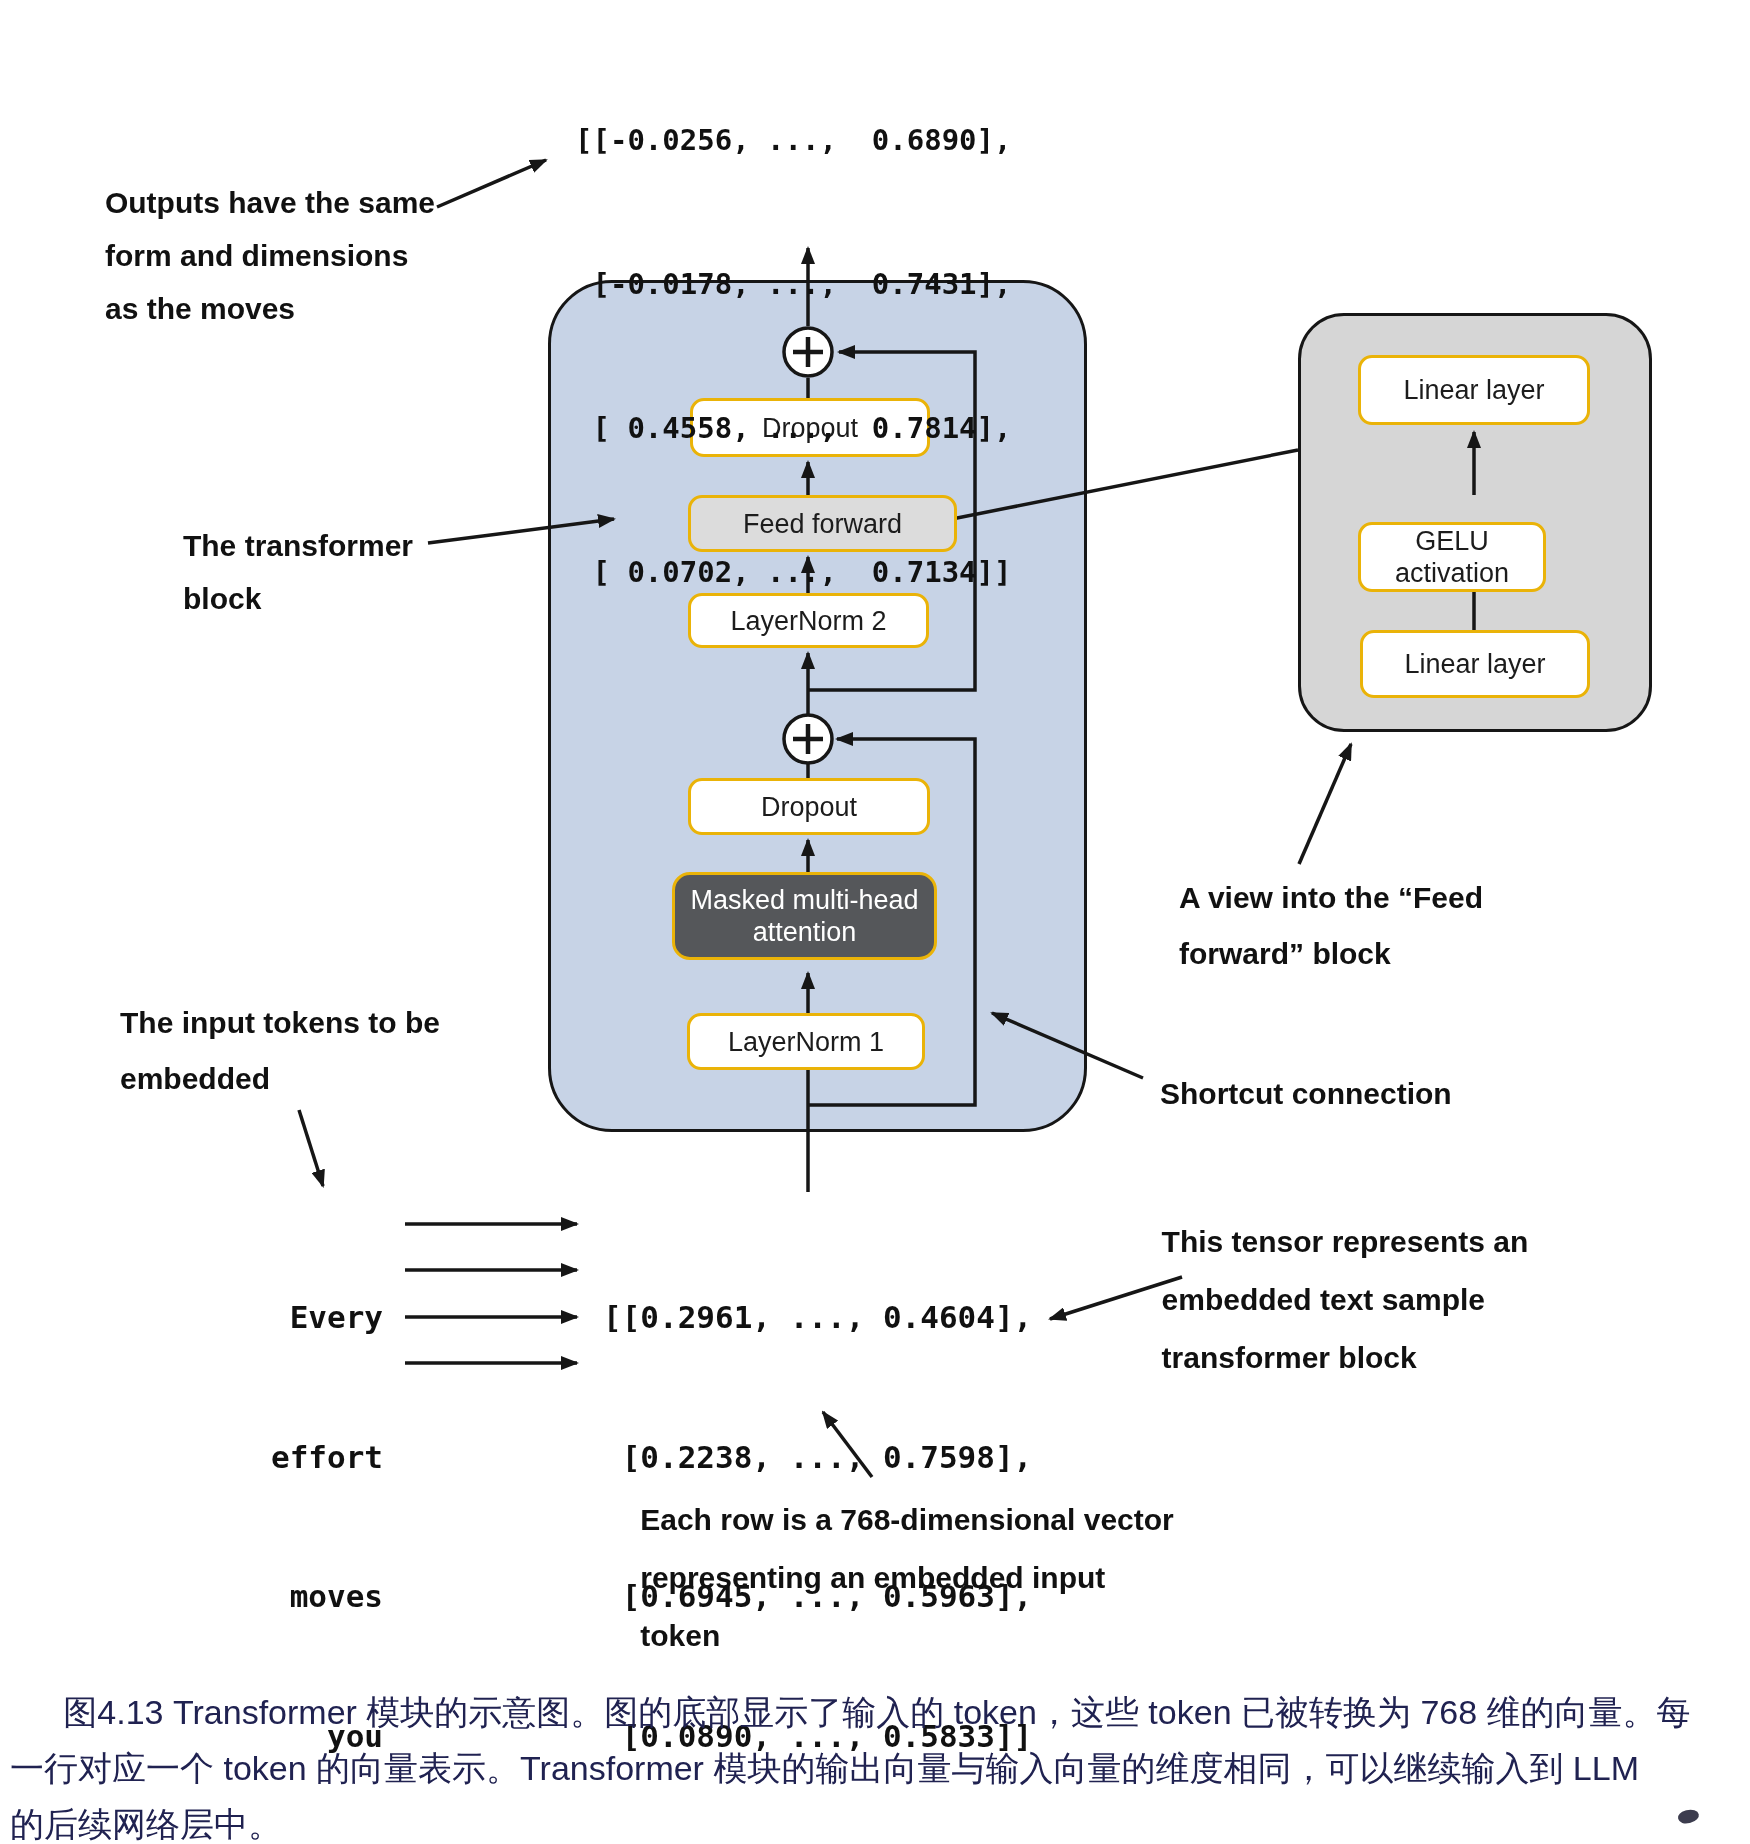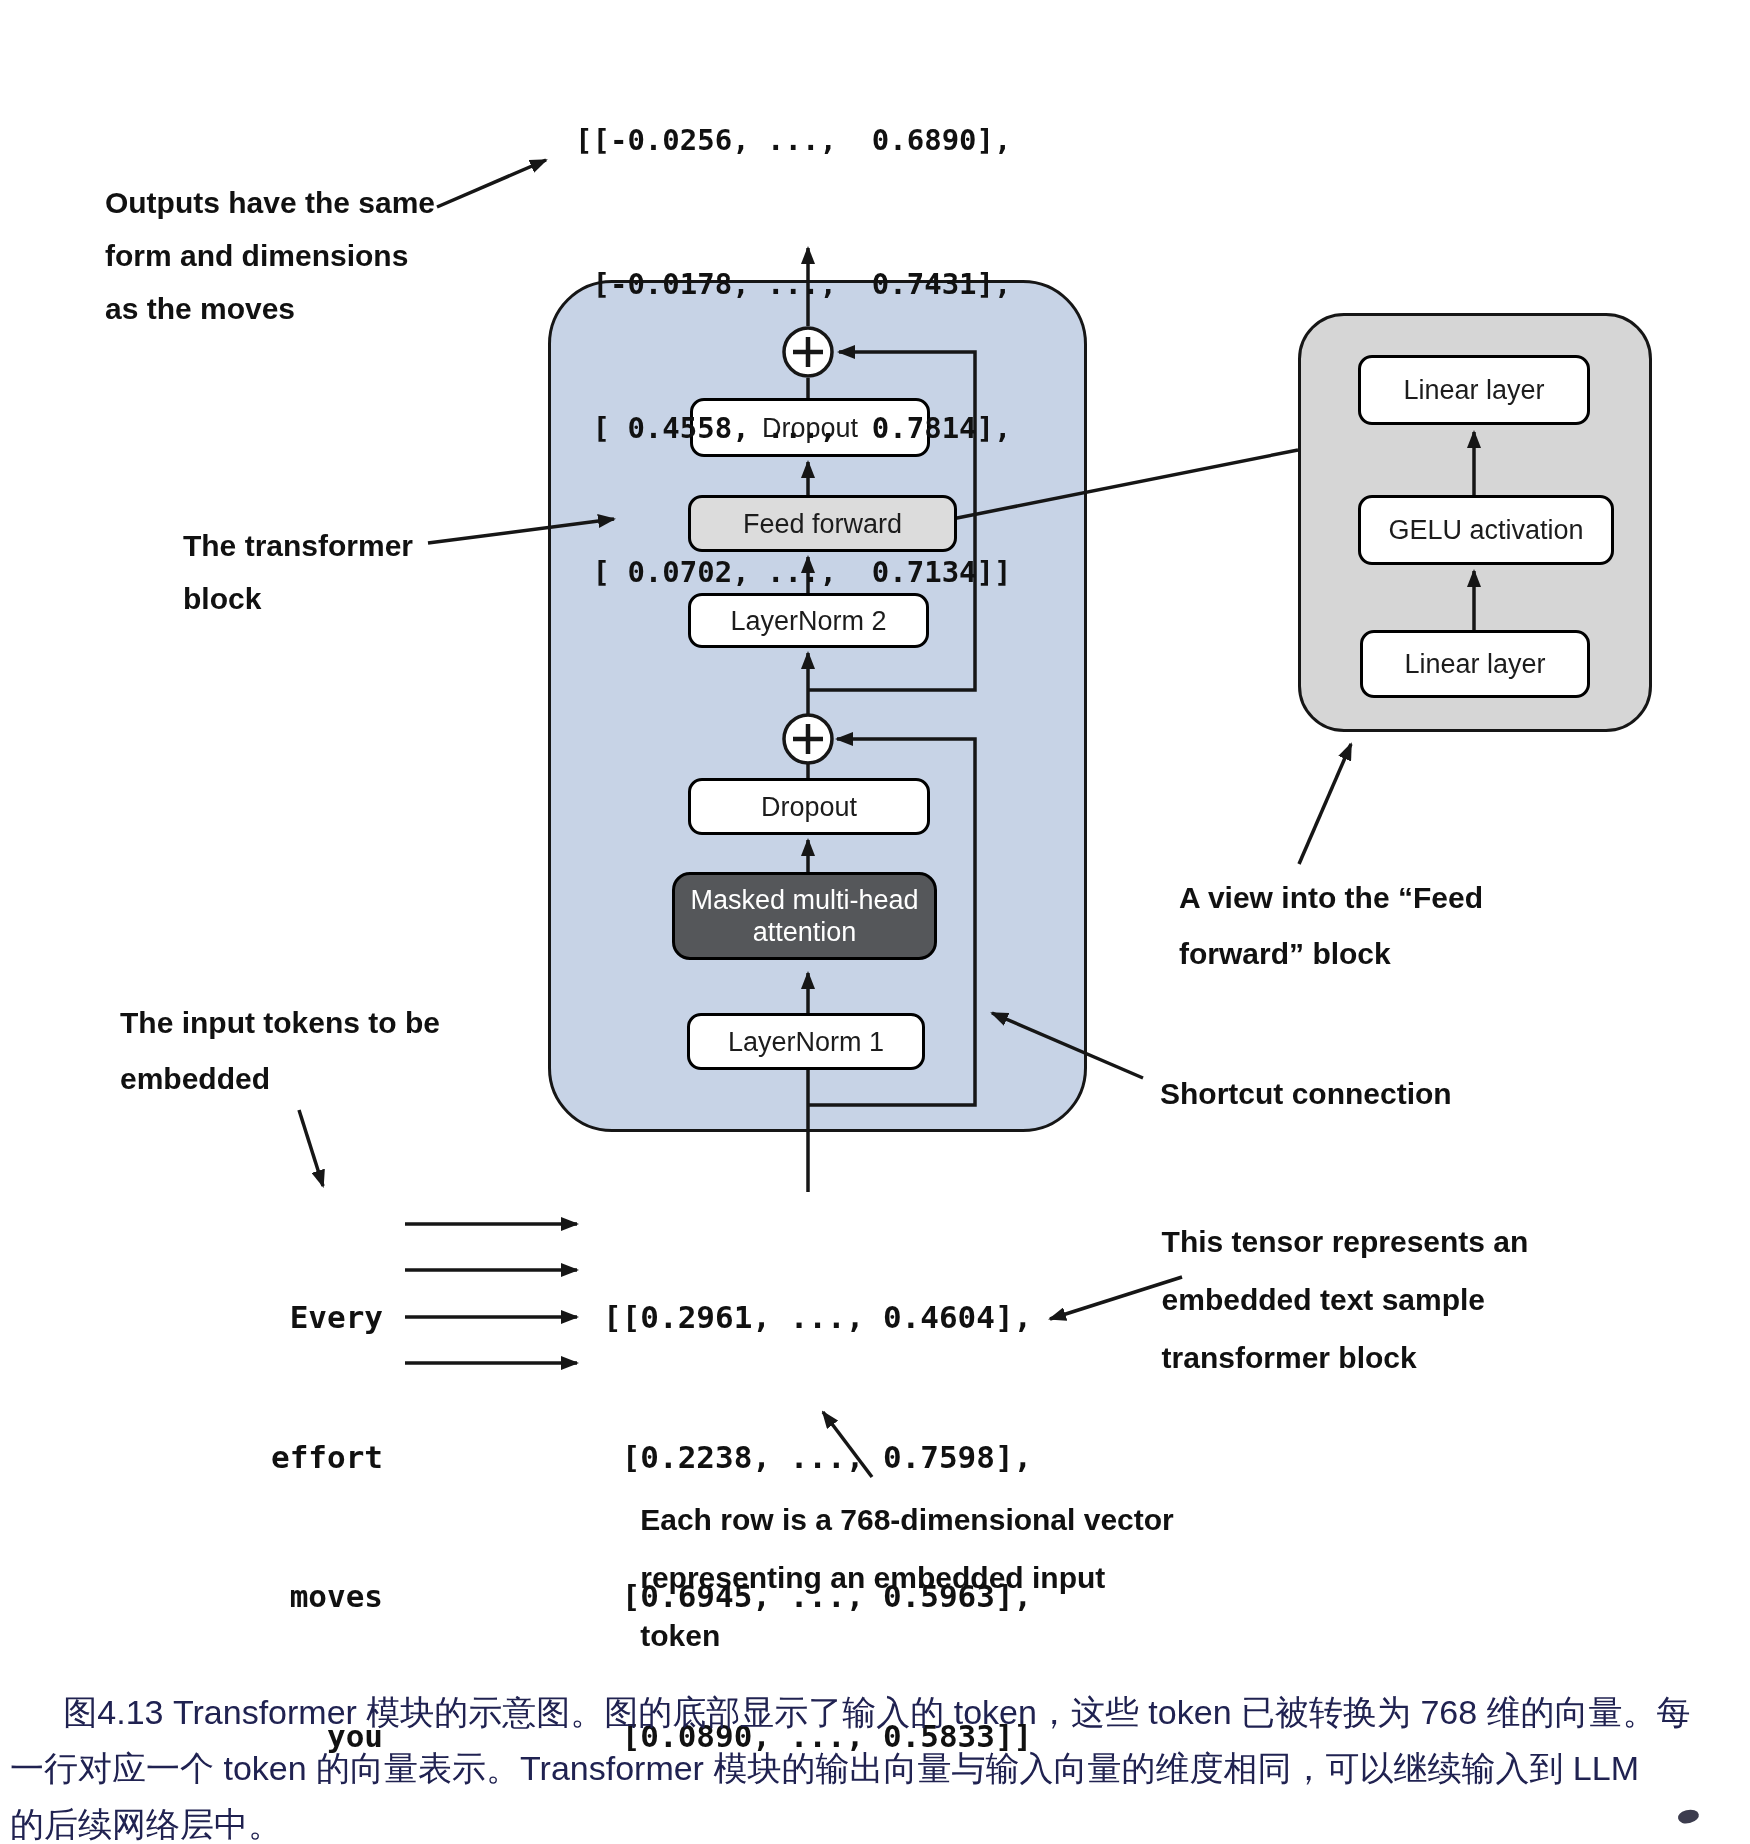--- a/index.html
+++ b/index.html
@@ -6,21 +6,21 @@
   .canvas{position:relative;width:1750px;height:1844px;background:#ffffff;overflow:hidden;
           font-family:"Liberation Sans",sans-serif;color:#151515;}
   .abs{position:absolute;}
   
   .tblock{left:548px;top:280px;width:539px;height:852px;background:#c7d3e6;
           border:3px solid #161616;border-radius:64px;box-sizing:border-box;}
   .ffpanel{left:1298px;top:313px;width:354px;height:419px;background:#d6d6d6;
            border:3px solid #161616;border-radius:46px;box-sizing:border-box;}
   
   .node{position:absolute;display:flex;align-items:center;justify-content:center;
-        background:#ffffff;border:3px solid #000000;border-radius:14px;
+        background:#ffffff;border:3px solid #eab308;border-radius:14px;
         box-sizing:border-box;font-size:27px;color:#1c1c1c;text-align:center;line-height:32px;}
   .node.gray{background:#dcdcdc;}
   .node.dark{background:#55575a;color:#ffffff;border-radius:18px;}
   
   svg.lines{position:absolute;left:0;top:0;width:1750px;height:1844px;pointer-events:none;}
   
   .note{position:absolute;font-weight:bold;font-size:30px;line-height:53px;
         color:#111111;transform:translateX(-50%);white-space:nowrap;}
   .note.lh56{line-height:56px;}
   .note.lh58{line-height:58px;}
@@ -110,21 +110,21 @@
     <span>Masked multi-head</span>
     <span>attention</span>
   </div>
   <div class="node" style="left:687px;top:1013px;width:238px;height:57px;">
     <span>LayerNorm 1</span>
   </div>
 
   <div class="node" style="left:1358px;top:355px;width:232px;height:70px;">
     <span>Linear layer</span>
   </div>
-  <div class="node" style="left:1358px;top:495px;width:256px;height:70px;">
+  <div class="node" style="left:1358px;top:522px;width:188px;height:70px;">
     <span>GELU activation</span>
   </div>
   <div class="node" style="left:1360px;top:630px;width:230px;height:68px;">
     <span>Linear layer</span>
   </div>
 
   <div class="mono out-tensor">
     <div>[[-0.0256, ...,  0.6890],</div>
     <div> [-0.0178, ...,  0.7431],</div>
     <div> [ 0.4558, ...,  0.7814],</div>

